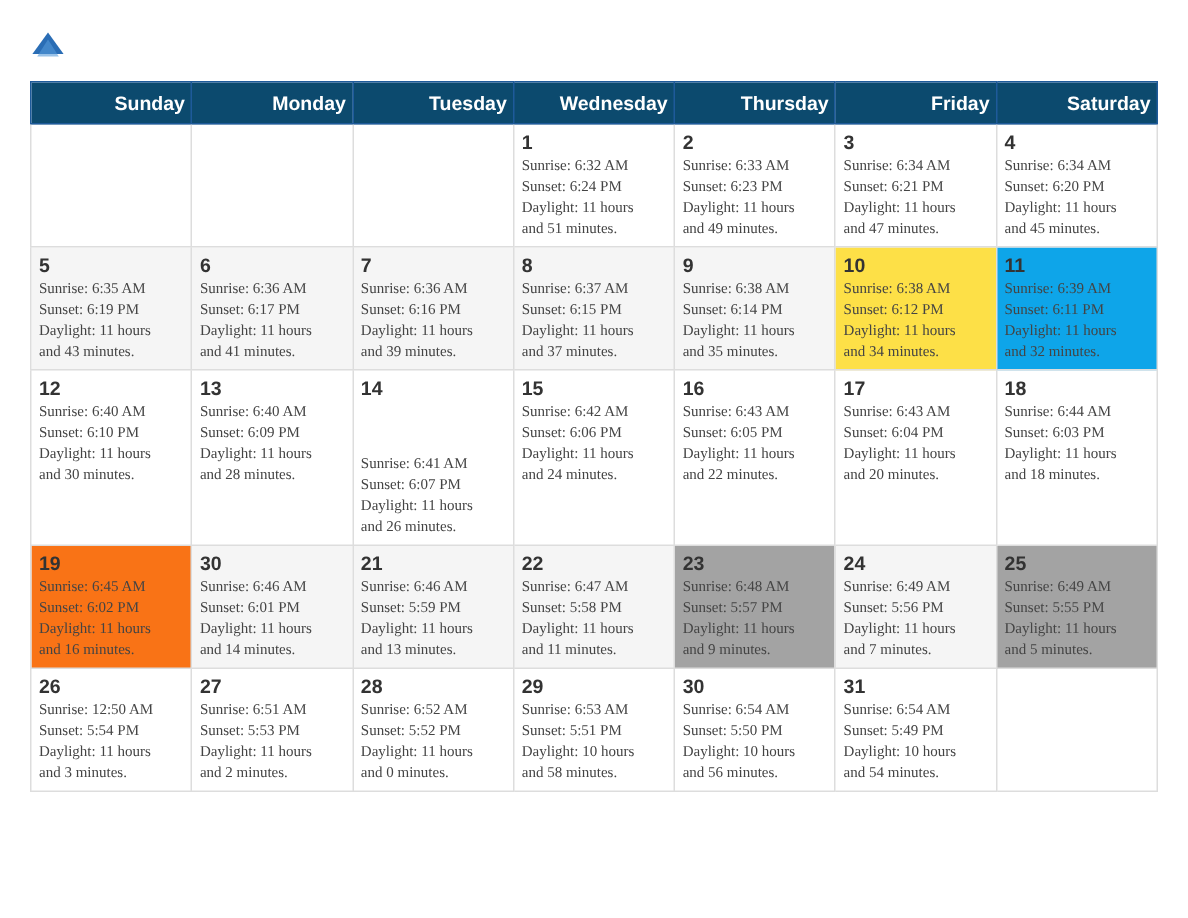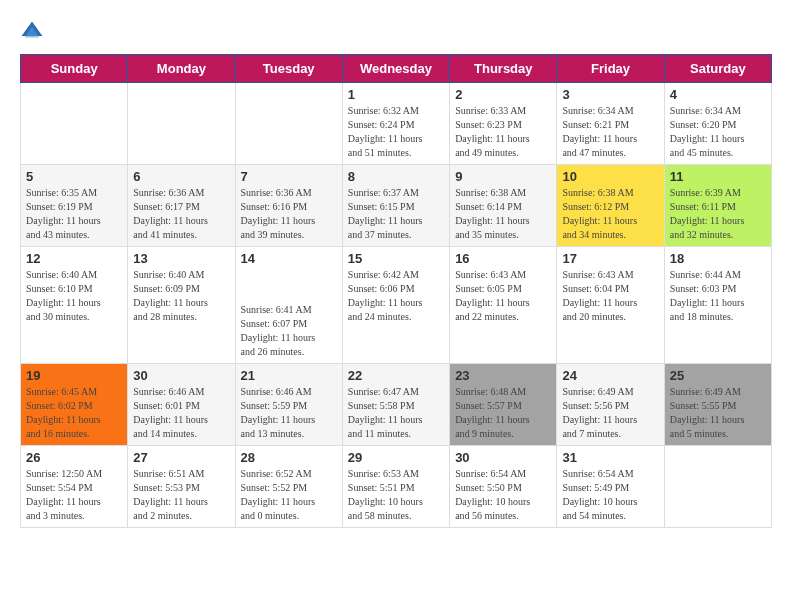--- a/index.html
+++ b/index.html
@@ -46,26 +46,26 @@
     .location-title {
       font-size: 16px;
       color: #555;
     }
     .calendar {
       width: 100%;
       border-collapse: collapse;
       border: 1px solid #ccc;
     }
     .calendar th {
-      background-color: #be185d;
+      background-color: #0c4a6e;
       color: #fff;
       font-size: 13px;
       font-weight: bold;
       padding: 6px 4px;
-      text-align: center;
+      text-align: right;
       border: 1px solid #1e5a9a;
     }
     .calendar td {
       vertical-align: top;
       border: 1px solid #ddd;
       padding: 4px 5px;
       width: calc(100% / 7);
       min-height: 80px;
       background: #fff;
     }
@@ -191,21 +191,21 @@
 Daylight: 11 hours
 and 35 minutes.</div>
         </td>
         <td style="background-color: #fde047;">
           <span class="day-number">10</span>
           <div class="day-info" style="white-space: pre-line;">Sunrise: 6:38 AM
 Sunset: 6:12 PM
 Daylight: 11 hours
 and 34 minutes.</div>
         </td>
-        <td style="background-color: #bef264;">
+        <td style="background-color: #0ea5e9;">
           <span class="day-number">11</span>
           <div class="day-info" style="white-space: pre-line;">Sunrise: 6:39 AM
 Sunset: 6:11 PM
 Daylight: 11 hours
 and 32 minutes.</div>
         </td>
       </tr>
       <tr>
         <td>
           <span class="day-number">12</span>

